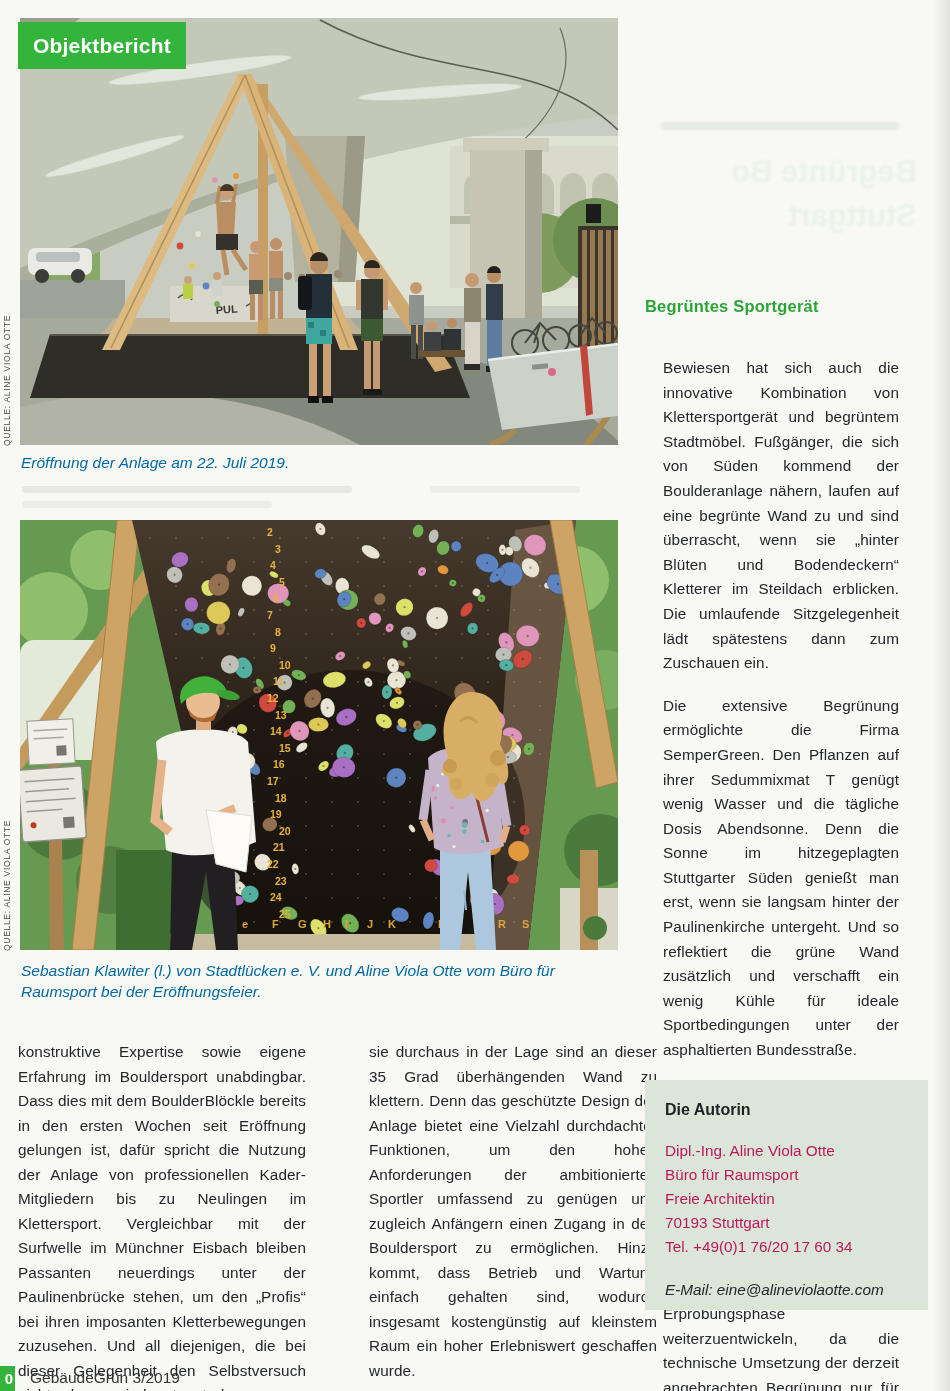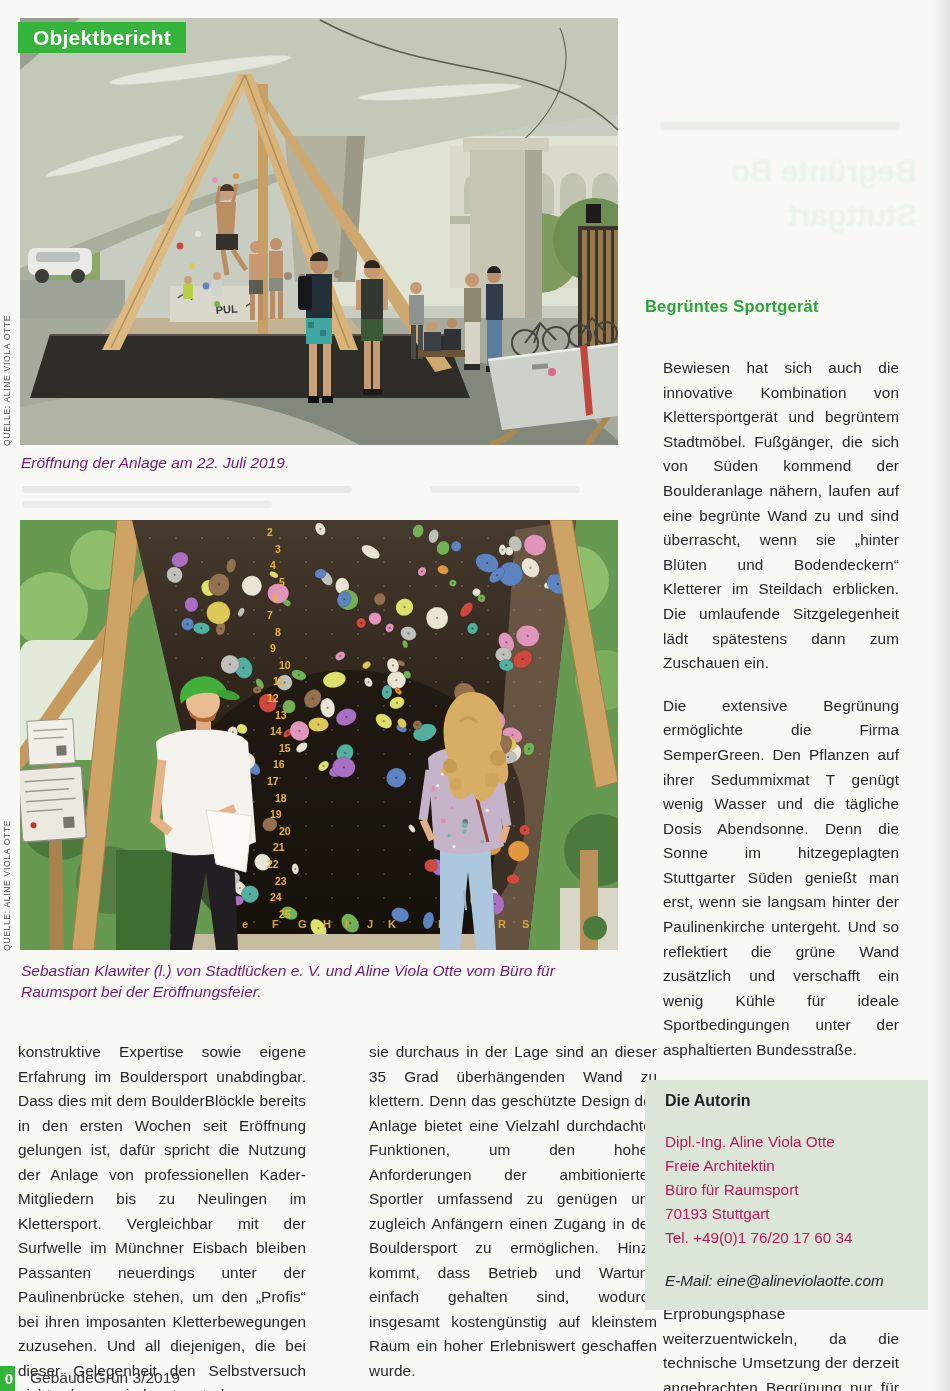--- a/index.html
+++ b/index.html
@@ -6,37 +6,37 @@
   .page{
     position:relative;width:950px;height:1391px;margin:0 auto;
     background:#f8f8f5;overflow:hidden;
     font-family:"Liberation Sans","DejaVu Sans",sans-serif;
     color:#24272a;
   }
   .scan-edge{position:absolute;right:0;top:0;width:18px;height:100%;
     background:linear-gradient(to right,rgba(0,0,0,0),rgba(0,0,0,0.09));pointer-events:none;}
   .banner{
     position:absolute;left:18px;top:22px;height:31px;line-height:31px;
-    padding:0 15px;background:#34b43a;color:#fff;font-weight:bold;font-size:21px;
+    padding:8px 15px;background:#34b43a;color:#fff;font-weight:bold;font-size:21px;
     letter-spacing:.2px;z-index:5;
   }
   .photo{position:absolute;left:20px;width:598px;overflow:hidden;background:#999;}
   .photo svg{display:block;}
   #photo1{top:18px;height:427px;}
   #photo2{top:520px;height:430px;}
   .credit{
     position:absolute;left:2px;width:13px;
     writing-mode:vertical-rl;transform:rotate(180deg);
     font-size:8.5px;letter-spacing:.7px;color:#4a4c47;white-space:nowrap;
   }
   #credit1{top:281px;height:165px;}
   #credit2{top:800px;height:151px;}
   .caption{
     position:absolute;left:21px;font-style:italic;font-size:15.5px;
-    line-height:21px;color:#701a75;
+    line-height:21px;color:#0369a1;
   }
   #caption1{top:452px;width:560px;}
   #caption2{top:960px;width:586px;}
   .ghost-bar{position:absolute;height:7px;background:#b9bcb4;opacity:.28;border-radius:3px;}
   .bodycol{
     position:absolute;top:1040px;font-size:15.3px;line-height:24.5px;
     text-align:justify;color:#23262a;letter-spacing:.1px;
   }
   #col-left{left:18px;width:288px;}
   #col-mid{left:325px;width:288px;margin-left:44px;}
@@ -51,21 +51,21 @@
     background:#9fb79f;opacity:.18;border-radius:4px;filter:blur(1px);}
   .green-heading{
     position:absolute;left:645px;top:297px;font-size:16.5px;font-weight:bold;
     color:#2ca43a;letter-spacing:.2px;
   }
   #right-text{top:338px;font-size:15.3px;line-height:24.6px;text-align:justify;
     color:#23262a;letter-spacing:.1px;}
   #right-text p{margin:18px;}
   .author-box{
     position:absolute;left:645px;top:1080px;width:283px;height:230px;
-    background:#dbe6d9;box-sizing:border-box;padding:12px 20px;
+    background:#dbe6d9;box-sizing:border-box;padding:21px 20px;
   }
   .author-box .title{font-weight:bold;font-size:16px;margin-bottom:20px;color:#1e2124;}
   .author-box .line{font-size:15.3px;line-height:24px;color:#be185d;}
   .author-box .email{font-size:15.3px;font-style:italic;margin-top:22px;color:#23262a;}
   .footer-pagebox{
     position:absolute;left:0;top:1366px;width:15px;height:25px;background:#34b43a;
     color:#fff;font-weight:bold;font-size:15px;line-height:25px;text-align:right;
     padding-right:2px;box-sizing:border-box;
   }
   .footer-mag{position:absolute;left:30px;top:1369px;font-size:15.5px;color:#33352f;}
@@ -909,22 +909,22 @@
   <div class="green-heading">Begrüntes Sportgerät</div>
   <div class="rightcol" id="right-text">
     <p>Bewiesen hat sich auch die innovative Kombination von Klettersportgerät und begrüntem Stadtmöbel. Fußgänger, die sich von Süden kommend der Boulderanlage nähern, laufen auf eine begrünte Wand zu und sind überrascht, wenn sie „hinter Blüten und Bodendeckern“ Kletterer im Steildach erblicken. Die umlaufende Sitzgelegenheit lädt spätestens dann zum Zuschauen ein.</p>
     <p>Die extensive Begrünung ermöglichte die Firma SemperGreen. Den Pflanzen auf ihrer Sedummixmat T genügt wenig Wasser und die tägliche Dosis Abendsonne. Denn die Sonne im hitzegeplagten Stuttgarter Süden genießt man erst, wenn sie langsam hinter der Paulinenkirche untergeht. Und so reflektiert die grüne Wand zusätzlich und verschafft ein wenig Kühle für ideale Sportbedingungen unter der asphaltierten Bundesstraße.</p>
     <p>Die doppelte Nutzung ist eine Antwort auf den knappen Stadtraum und so stehen hier Sport- und Grünfläche nicht in Konkurrenz zueinander, sondern in enger Symbiose. Ziel ist nun, diese Kombination von Bouldersport und vertikaler Begrünung aus ihrer Erprobungsphase weiterzuentwickeln, da die technische Umsetzung der derzeit angebrachten Begrünung nur für wenige Wochen angedacht war. Gebäudebegrünungsfirmen mit Interesse, den Klettersport und Grün weiter zu verzahnen, sind herzlich</p>
   </div>
 
   <div class="author-box">
     <div class="title">Die Autorin</div>
     <div class="line">Dipl.-Ing. Aline Viola Otte</div>
+    <div class="line">Büro für Raumsport</div>
     <div class="line">Freie Architektin</div>
-    <div class="line">Büro für Raumsport</div>
     <div class="line">70193 Stuttgart</div>
     <div class="line">Tel. +49(0)1 76/20 17 60 34</div>
     <div class="email">E-Mail: eine@alineviolaotte.com</div>
   </div>
 
   <div class="footer-pagebox">0</div>
   <div class="footer-mag">GebäudeGrün 3/2019</div>
 
   <div class="scan-edge"></div>
 </div>

